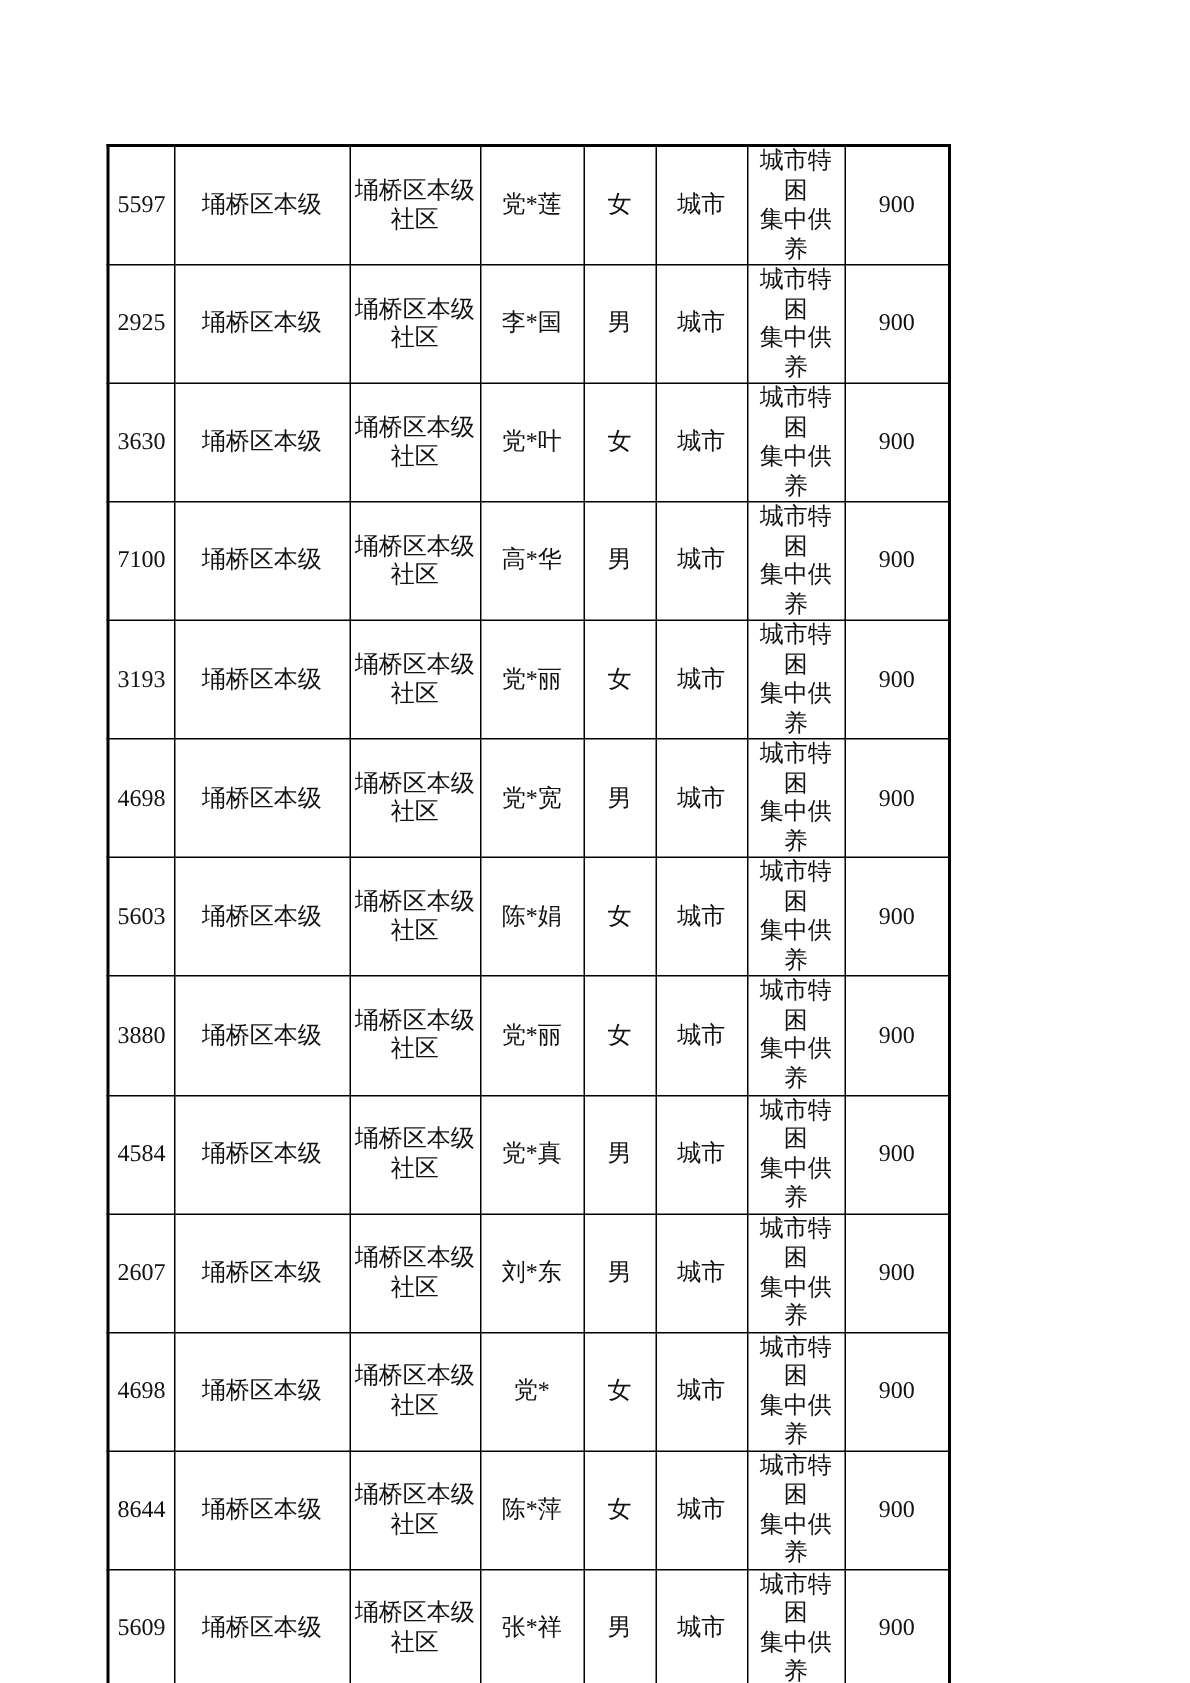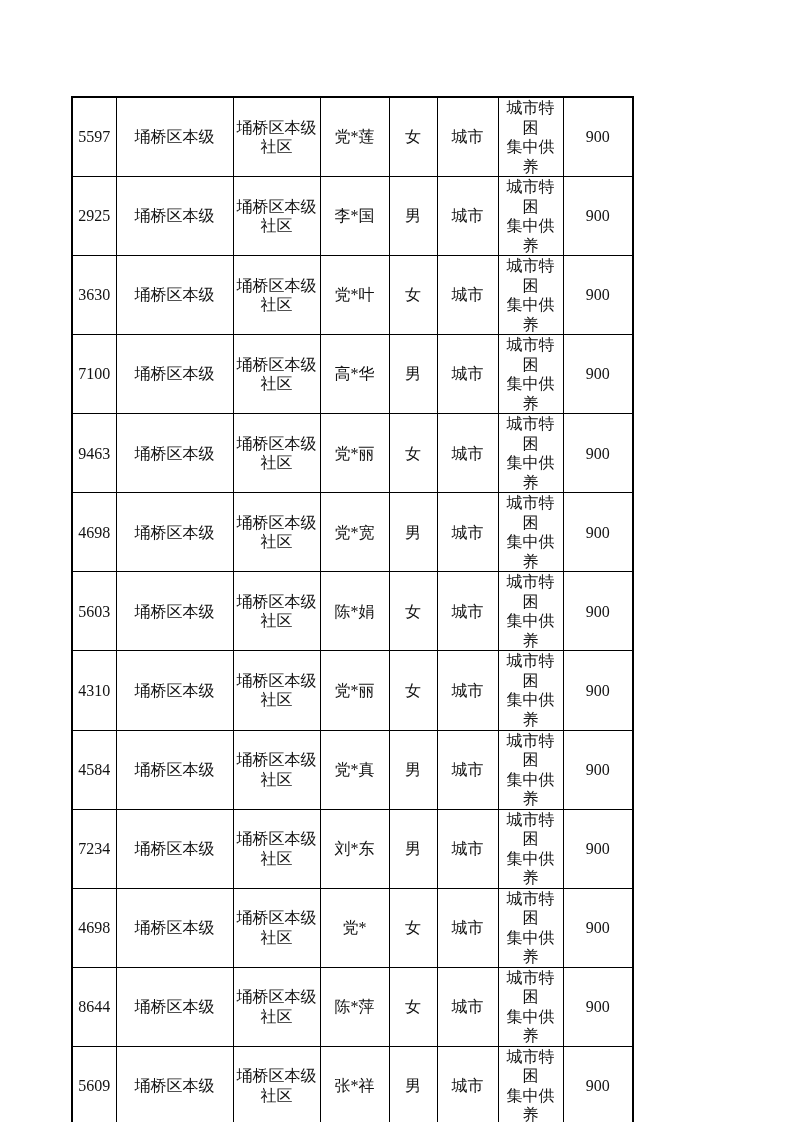--- a/index.html
+++ b/index.html
@@ -107,21 +107,21 @@
 社区</td>
     <td>高*华</td>
     <td>男</td>
     <td>城市</td>
     <td>城市特困
 集中供养</td>
     <td>900</td>
   </tr>
 
   <tr>
-    <td>9463</td>
+    <td>3193</td>
     <td>埇桥区本级</td>
     <td>埇桥区本级
 社区</td>
     <td>党*丽</td>
     <td>女</td>
     <td>城市</td>
     <td>城市特困
 集中供养</td>
     <td>900</td>
   </tr>
@@ -146,21 +146,21 @@
 社区</td>
     <td>陈*娟</td>
     <td>女</td>
     <td>城市</td>
     <td>城市特困
 集中供养</td>
     <td>900</td>
   </tr>
 
   <tr>
-    <td>4310</td>
+    <td>3880</td>
     <td>埇桥区本级</td>
     <td>埇桥区本级
 社区</td>
     <td>党*丽</td>
     <td>女</td>
     <td>城市</td>
     <td>城市特困
 集中供养</td>
     <td>900</td>
   </tr>
@@ -172,21 +172,21 @@
 社区</td>
     <td>党*真</td>
     <td>男</td>
     <td>城市</td>
     <td>城市特困
 集中供养</td>
     <td>900</td>
   </tr>
 
   <tr>
-    <td>7234</td>
+    <td>2607</td>
     <td>埇桥区本级</td>
     <td>埇桥区本级
 社区</td>
     <td>刘*东</td>
     <td>男</td>
     <td>城市</td>
     <td>城市特困
 集中供养</td>
     <td>900</td>
   </tr>

